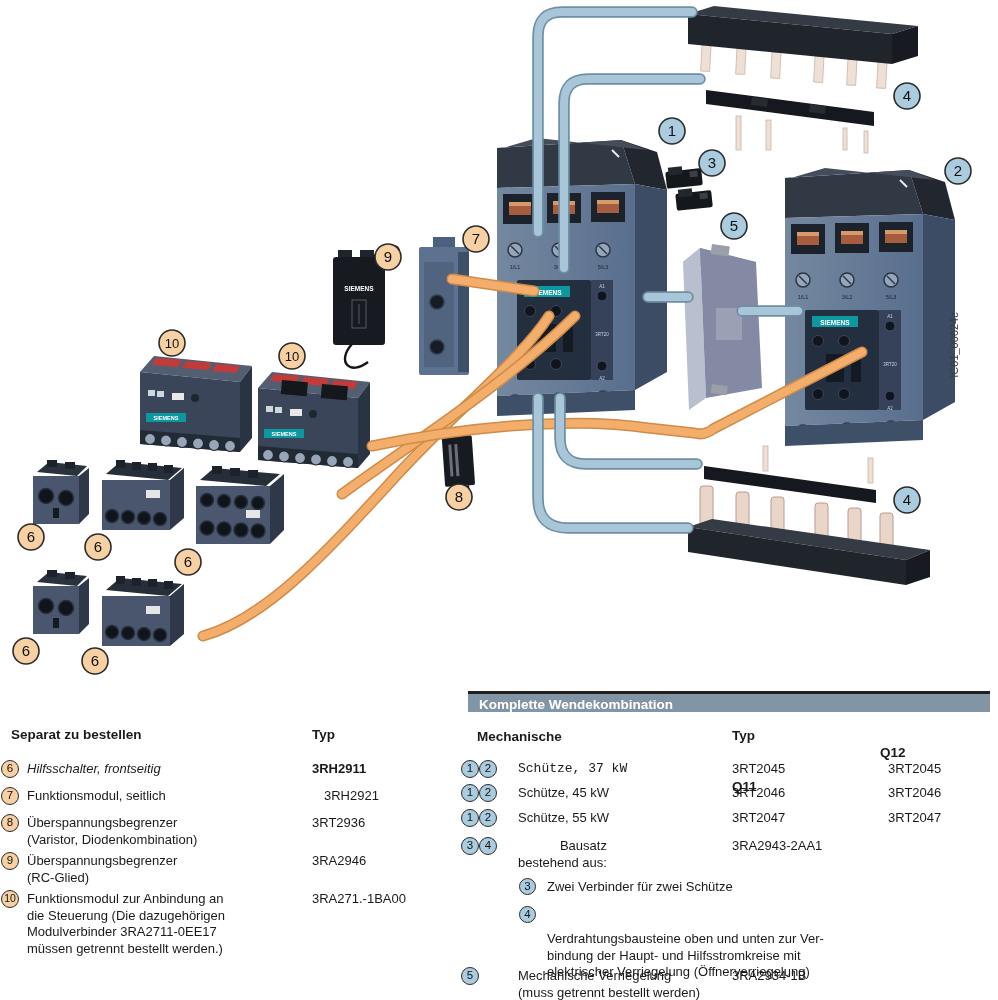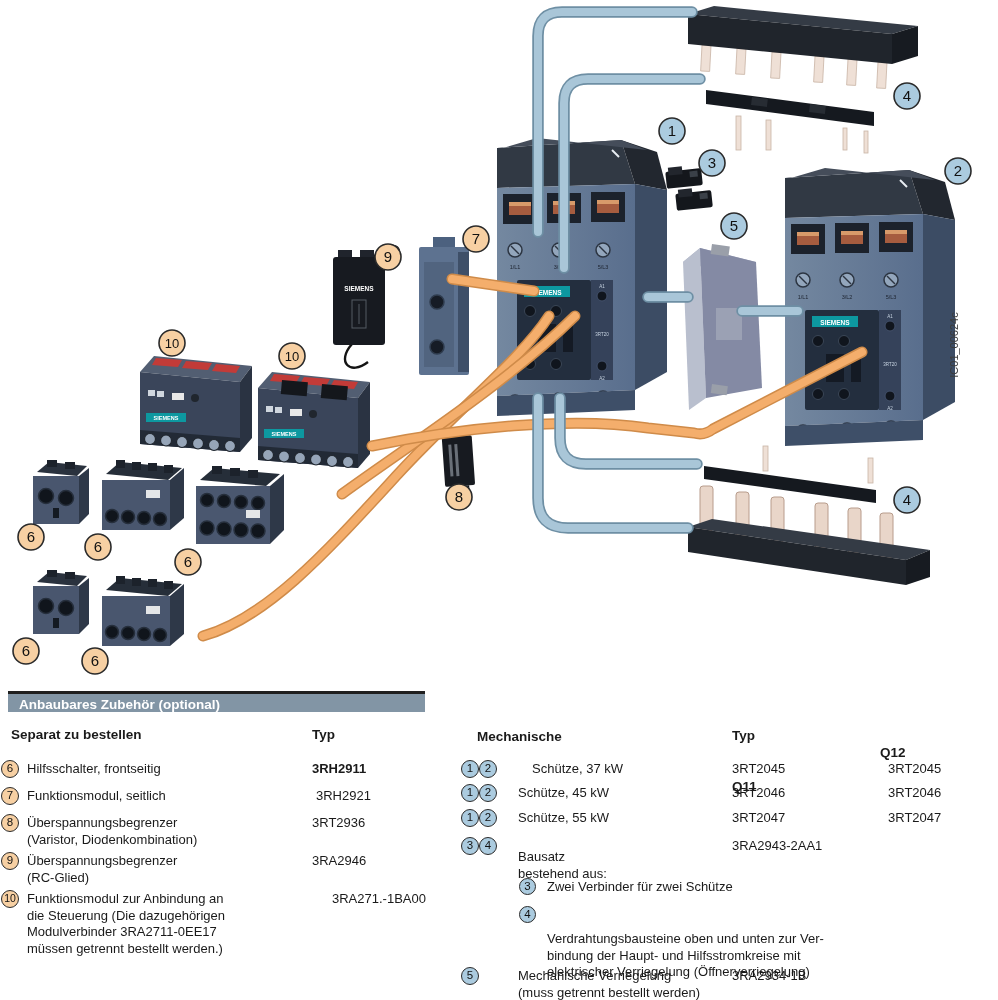--- a/index.html
+++ b/index.html
@@ -396,87 +396,87 @@
     </g>
     <g>
       <circle cx="459" cy="497" r="13" fill="#f7d0a3" stroke="#2b2b2b" stroke-width="1.6"></circle>
       <text x="459" y="502">8</text>
     </g>
   </g>
 </svg>
 </div>
 
 <div class="tbl" style="left:0;top:690;width:440px;height:310px;left:0px;top:690px;">
-  <div class="tbl-bar" style="left:8px;top:1px;width:417px;">Anbaubares Zubehör (optional)</div>
   <div class="colhead" style="left:11px;top:37px;">Separat zu bestellen</div>
   <div class="colhead" style="left:312px;top:37px;">Typ</div>
 
   <div class="trow" style="top:70px;">
     <span class="circ" style="left:1px;top:0;">6</span>
-    <div class="lbl" style="left:27px;top:1px;">Hilfsschalter, frontseitig</div>
+    <div class="lbl" style="left:27px;top:1px;font-style:italic;">Hilfsschalter, frontseitig</div>
     <div class="typv" style="left:312px;top:1px;font-weight:bold;">3RH2911</div>
   </div>
   <div class="trow" style="top:97px;">
     <span class="circ" style="left:1px;top:0;">7</span>
     <div class="lbl" style="left:27px;top:1px;">Funktionsmodul, seitlich</div>
-    <div class="typv" style="left:316px;top:1px;">3RH2921</div>
+    <div class="typv" style="left:324px;top:1px;">3RH2921</div>
   </div>
   <div class="trow" style="top:124px;">
     <span class="circ" style="left:1px;top:0;">8</span>
     <div class="lbl" style="left:27px;top:1px;">Überspannungsbegrenzer
 (Varistor, Diodenkombination)</div>
     <div class="typv" style="left:312px;top:1px;">3RT2936</div>
   </div>
   <div class="trow" style="top:162px;">
     <span class="circ" style="left:1px;top:0;">9</span>
     <div class="lbl" style="left:27px;top:1px;">Überspannungsbegrenzer
 (RC-Glied)</div>
     <div class="typv" style="left:312px;top:1px;">3RA2946</div>
   </div>
   <div class="trow" style="top:200px;">
     <span class="circ ten" style="left:1px;top:0;">10</span>
     <div class="lbl" style="left:27px;top:1px;">Funktionsmodul zur Anbindung an
 die Steuerung (Die dazugehörigen
 Modulverbinder 3RA2711-0EE17
 müssen getrennt bestellt werden.)</div>
-    <div class="typv" style="left:312px;top:1px;margin-left:20px;">3RA271.-1BA00</div>
+    <div class="typv" style="left:312px;top:1px;">3RA271.-1BA00</div>
   </div>
 </div>
 
 <div class="tbl" style="left:460px;top:690px;width:538px;height:310px;">
+  <div class="tbl-bar" style="left:8px;top:1px;width:522px;">Komplette Wendekombination</div>
   <div class="colhead" style="left:17px;top:39px;">Mechanische</div>
   <div class="colhead" style="left:272px;top:38px;">Typ</div>
   <div class="colhead" style="left:272px;top:41px;margin-top:48px;">Q11</div>
   <div class="colhead" style="left:420px;top:55px;">Q12</div>
 
   <div class="trow" style="top:70px;">
     <span class="circ blue" style="left:1px;top:0;">1</span>
     <span class="circ blue" style="left:19px;top:0;">2</span>
-    <div class="lbl" style="left:72px;top:1px;">Schütze, 37 kW</div>
+    <div class="lbl" style="left:58px;top:1px;font-family:Liberation Mono, monospace;">Schütze, 37 kW</div>
     <div class="typv" style="left:272px;top:1px;">3RT2045</div>
     <div class="typv" style="left:428px;top:1px;">3RT2045</div>
   </div>
   <div class="trow" style="top:94px;">
     <span class="circ blue" style="left:1px;top:0;">1</span>
     <span class="circ blue" style="left:19px;top:0;">2</span>
     <div class="lbl" style="left:58px;top:1px;">Schütze, 45 kW</div>
     <div class="typv" style="left:272px;top:1px;">3RT2046</div>
     <div class="typv" style="left:428px;top:1px;">3RT2046</div>
   </div>
   <div class="trow" style="top:119px;">
     <span class="circ blue" style="left:1px;top:0;">1</span>
     <span class="circ blue" style="left:19px;top:0;">2</span>
     <div class="lbl" style="left:58px;top:1px;">Schütze, 55 kW</div>
     <div class="typv" style="left:272px;top:1px;">3RT2047</div>
     <div class="typv" style="left:428px;top:1px;">3RT2047</div>
   </div>
   <div class="trow" style="top:147px;">
     <span class="circ blue" style="left:1px;top:0;">3</span>
     <span class="circ blue" style="left:19px;top:0;">4</span>
-    <div class="lbl" style="left:58px;top:12px;">Bausatz
+    <div class="lbl" style="left:58px;top:1px;text-align:right;">Bausatz
 bestehend aus:</div>
     <div class="typv" style="left:272px;top:1px;">3RA2943-2AA1</div>
     <div class="typv" style="left:428px;top:1px;"></div>
   </div>
 
   <div class="trow" style="top:188px;">
     <span class="circ blue small" style="left:59px;top:0;">3</span>
     <div class="lbl" style="left:87px;top:1px;">Zwei Verbinder für zwei Schütze</div>
   </div>
   <div class="trow" style="top:216px;">

